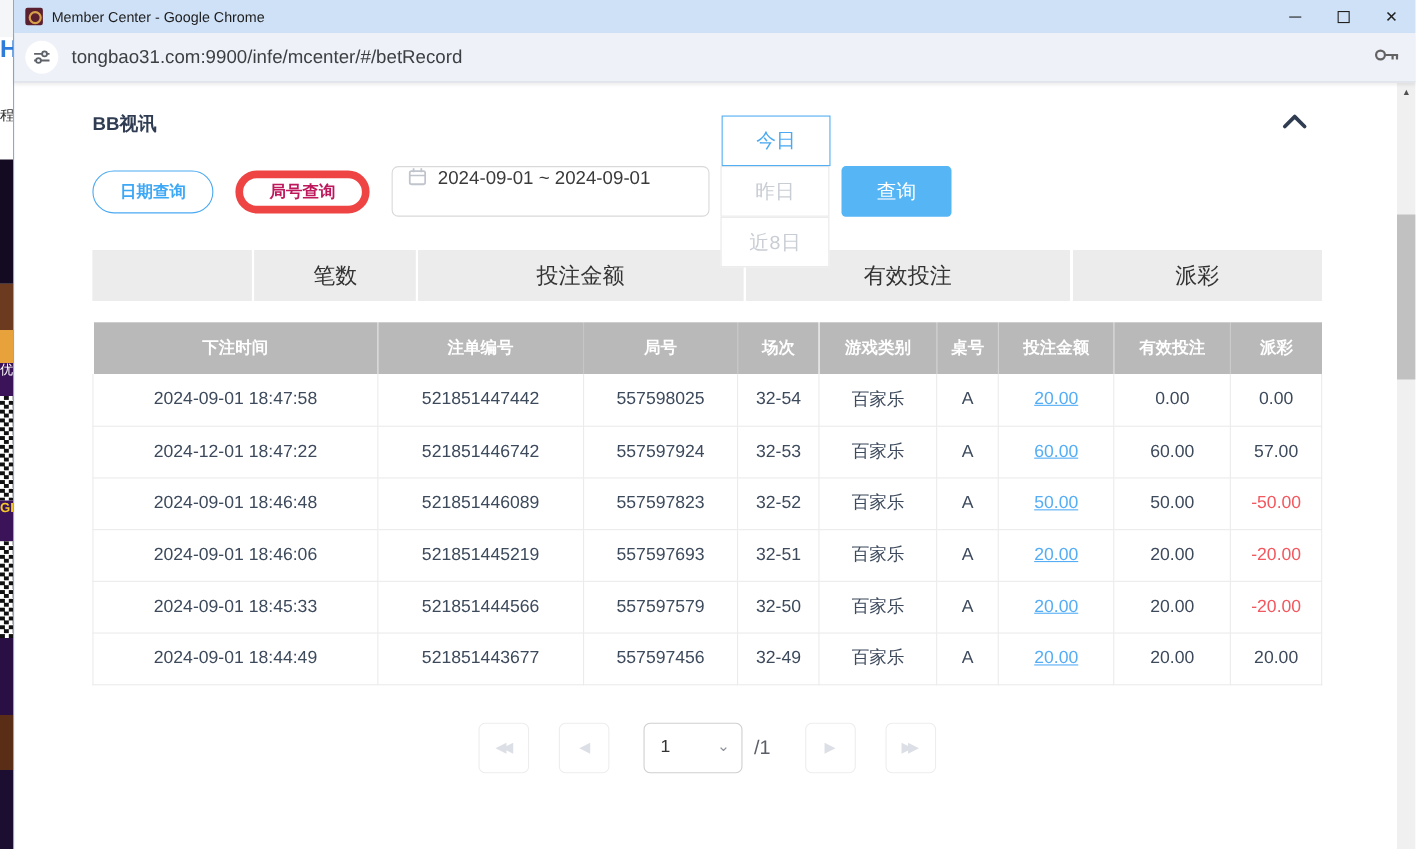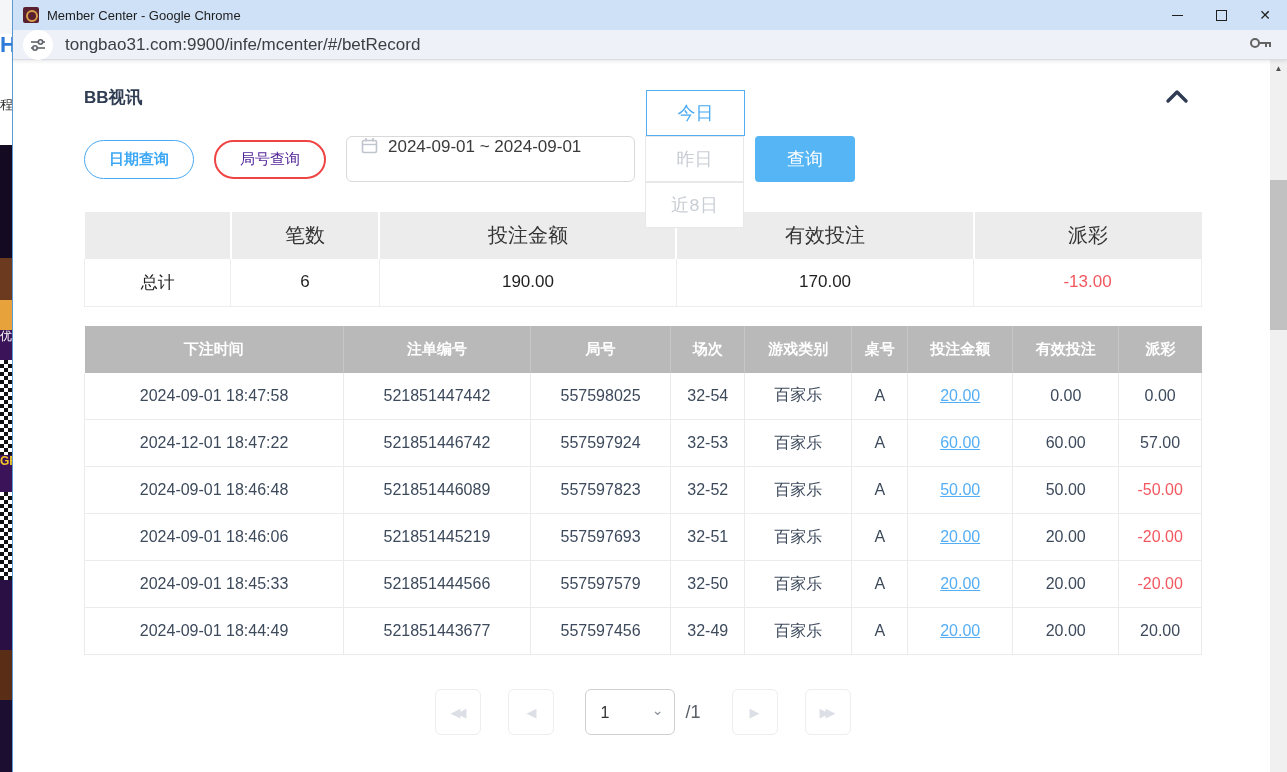--- a/index.html
+++ b/index.html
@@ -17,37 +17,37 @@
   .titlebar { height:30px; background:#cfe1f7; display:flex; align-items:center; padding-left:10px; flex:0 0 auto; }
   .favicon { width:16px; height:16px; border-radius:2px; background:#5a2030; position:relative; flex:0 0 auto; }
   .favicon::after { content:""; position:absolute; left:3px; top:3px; width:8px; height:8px; border:2px solid #d8a04a; border-radius:50%; }
   .window-title { font-size:13px; color:#1d1d1d; margin-left:8px; white-space:nowrap; }
   .win-controls { margin-left:auto; display:flex; height:100%; }
   .win-btn { width:44px; height:100%; display:flex; align-items:center; justify-content:center; cursor:default; }
   .min-glyph { width:11px; height:1px; background:#202020; }
   .max-glyph { width:11px; height:11px; border:1px solid #202020; }
   .close-glyph { font-size:14px; color:#202020; line-height:1; }
 
-  .toolbar { height:30px; background:#eef1f8; display:flex; align-items:center; padding:0 14px 0 10px; border-bottom:1px solid #d8dce5; box-shadow:0 2px 3px rgba(0,0,0,.07); flex:0 0 auto; position:relative; z-index:3; }
+  .toolbar { height:45px; background:#eef1f8; display:flex; align-items:center; padding:0 14px 0 10px; border-bottom:1px solid #d8dce5; box-shadow:0 2px 3px rgba(0,0,0,.07); flex:0 0 auto; position:relative; z-index:3; }
   .tune-circle { width:30px; height:30px; border-radius:50%; background:#fff; display:flex; align-items:center; justify-content:center; flex:0 0 auto; }
   .url-text { font-size:17px; color:#3c4043; margin-left:12px; white-space:nowrap; }
   .key-icon { margin-left:auto; }
 
   
   .content { position:relative; flex:1 1 auto; background:#fff; overflow:hidden; }
   .inner { position:absolute; left:0; top:0; right:17px; bottom:0; padding:26px 68px 0 71px; }
 
   .page-header { display:flex; align-items:center; justify-content:space-between; }
   .section-title { font-size:17px; font-weight:bold; color:#2f3c52; }
   .collapse-btn { cursor:pointer; margin-right:12px; }
 
   .filter-row { display:flex; align-items:center; margin-top:27px; height:46px; }
   .pill { height:39px; padding:0 24px; border-radius:20px; background:#fff; font-size:15px; cursor:pointer; }
   .pill.active { border:1px solid #4aa9f2; color:#3da8f5; font-weight:bold; }
-  .pill.idle { border:2px solid #ef4444; color:#4c1d95; margin-left:20px; }
+  .pill.idle { border:7px solid #ef4444; color:#be185d; margin-left:20px;font-weight:bold; }
   .date-box { margin-left:20px; height:46px; width:289px; border:1px solid #d9d9d9; border-radius:6px; display:flex; align-items:flex-start; padding:0 14px; background:#fff; cursor:pointer; }
   .date-text { font-size:17px; color:#3a3a3a; margin-left:10px; white-space:nowrap; }
   .quick-group { display:flex; margin-left:11px;flex-direction:column; }
   .quick-btn { height:46px; width:99px; background:#fff; font-size:18px; cursor:pointer; }
   .quick-btn.active { border:1px solid #53aef2; color:#4aa9f2; position:relative; z-index:1; }
   .quick-btn.idle { border:1px solid #e8e8e8; color:#c9cdd4; margin-left:-1px;font-family:Liberation Mono, monospace; }
   .search-btn { margin-left:10px; height:46px; width:100px; border:none; border-radius:4px; background:#55b5f5; color:#fff; font-size:18px; cursor:pointer; }
 
   table { border-collapse:collapse; width:100%; table-layout:fixed; }
   td,th { height:47px; text-align:center; vertical-align:middle; overflow:hidden; white-space:nowrap; }
@@ -188,27 +188,20 @@
             <col style="width:26.6%">
             <col style="width:20.4%">
           </colgroup>
         <tbody>
             <tr>
           <th></th>
           <th>笔数</th>
           <th>投注金额</th>
           <th>有效投注</th>
           <th>派彩</th>
-        </tr>
-        <tr>
-          <td>总计</td>
-          <td>6</td>
-          <td>190.00</td>
-          <td>170.00</td>
-          <td class="payout-cell neg">-13.00</td>
         </tr>
       </tbody>
         </table>
 
       <table class="main-table">
         <colgroup>
           <col style="width:23.2%">
             <col style="width:16.7%">
             <col style="width:12.6%">
             <col style="width:6.6%">

